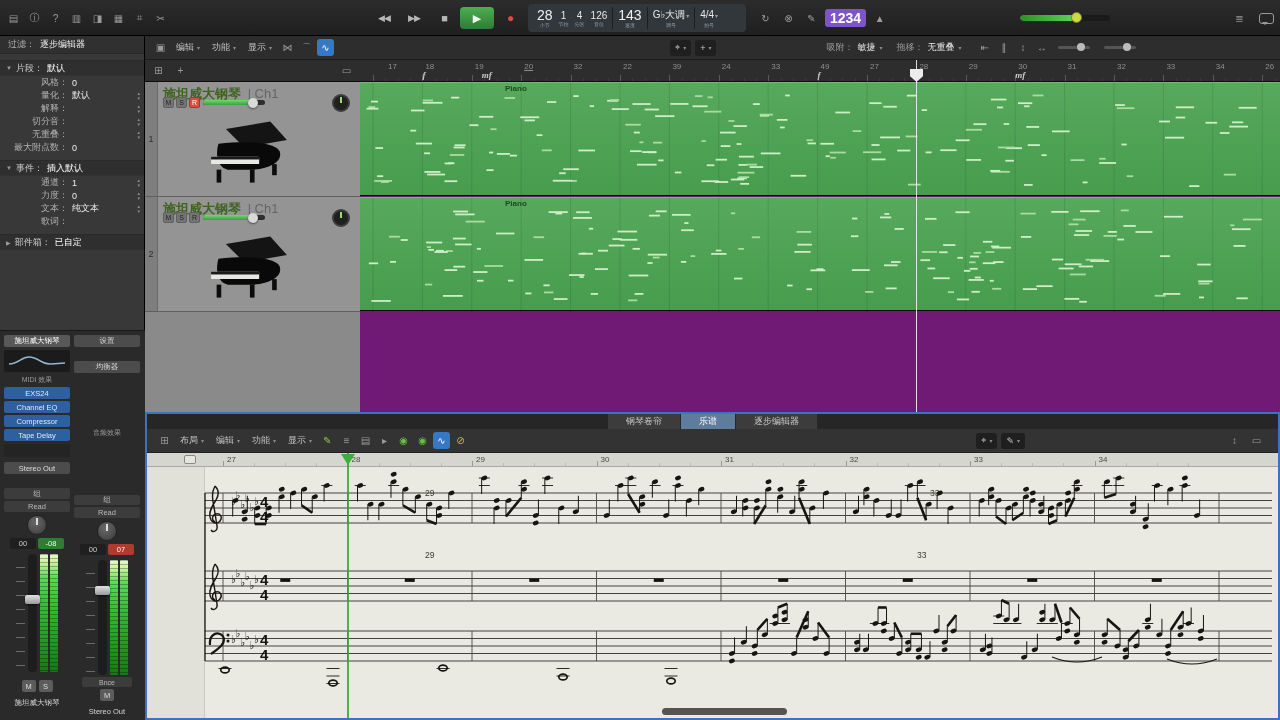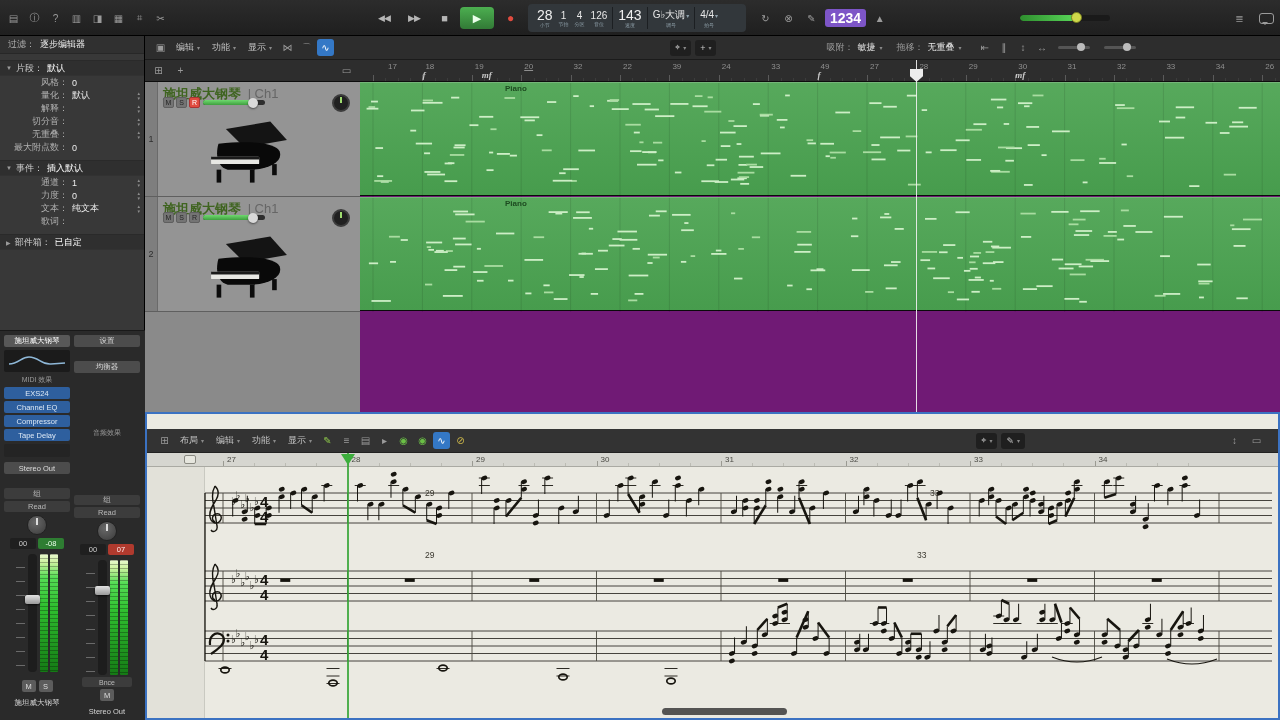--- a/index.html
+++ b/index.html
@@ -937,20 +937,25 @@
             </svg>
           <span class="rlabel">Piano</span>
         </div>
       </div>
     </div>
     <div id="tracks-playhead"></div>
     <div id="tracks-ph-marker"></div>
   </section>
 
   <section id="editor-panel">
+    <div id="editor-tabs">
+        <span class="etab">钢琴卷帘</span>
+        <span class="etab active">乐谱</span>
+        <span class="etab">逐步编辑器</span>
+      </div>
     <div id="editor-toolbar">
       <span class="icon-btn">⊞</span>
       <div id="et-menus" style="display:flex">
           <span class="menu-item">
             <span>布局</span>
             <span class="caret">▾</span>
           </span>
           <span class="menu-item">
             <span>编辑</span>
             <span class="caret">▾</span>

